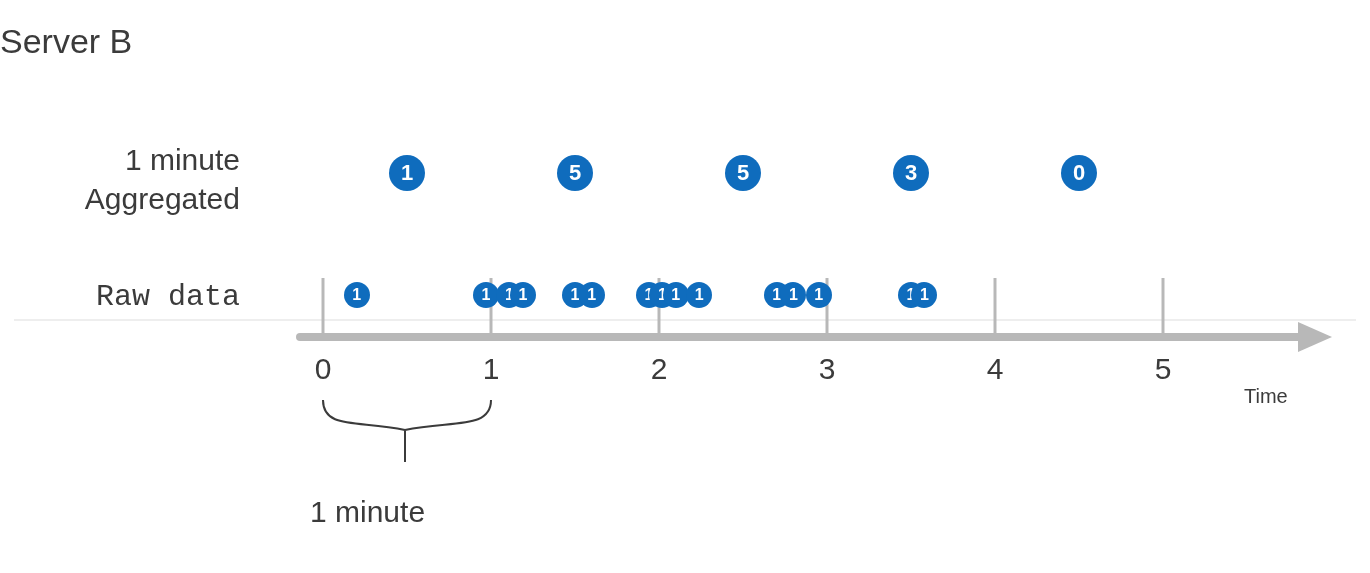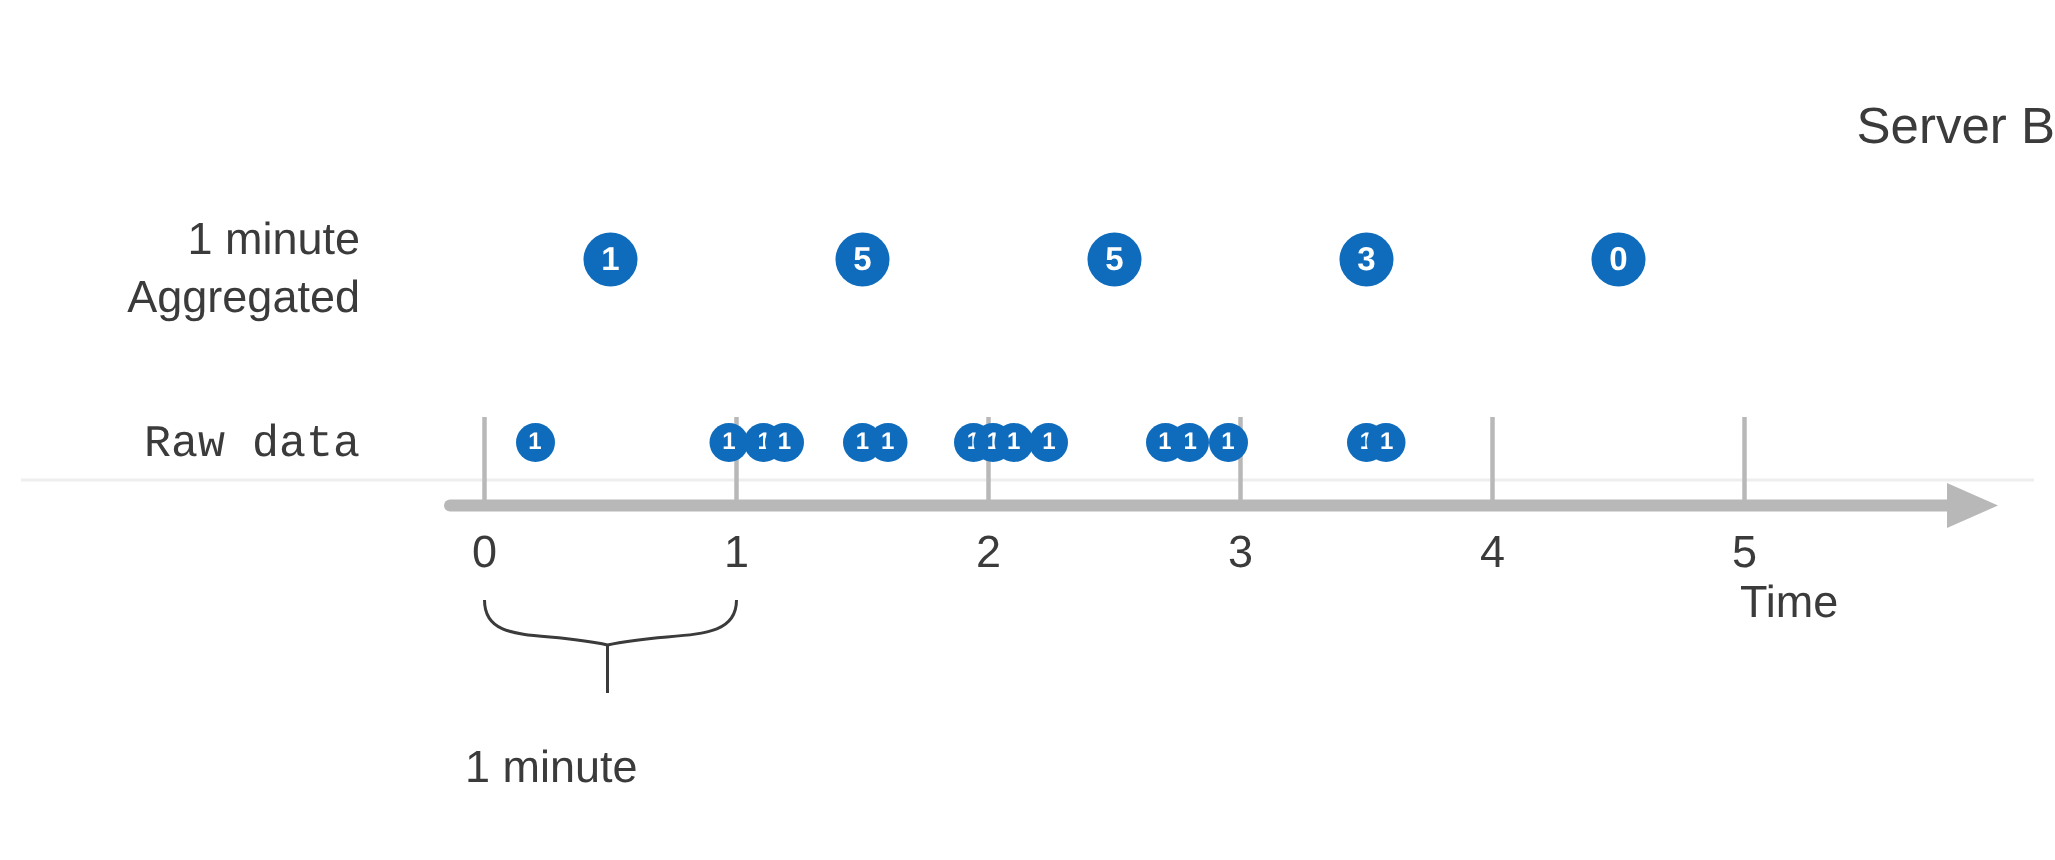--- a/index.html
+++ b/index.html
@@ -10,25 +10,24 @@
     background: #ffffff;
     font-family: "Segoe UI", "Helvetica Neue", Arial, sans-serif;
     color: #3b3b3b;
     position: relative;
     overflow: hidden;
   }
   .title {
     position: absolute;
     left: 0; right: 0;
     top: 22px;
-    text-align: right;
+    text-align: left;
     font-size: 34px;
     font-weight: 400;
     color: #3b3b3b;
-    margin-top: 43px;
   }
   .row-label {
     position: absolute;
     text-align: right;
     font-size: 30px;
     line-height: 1.3;
     color: #3b3b3b;
   }
   .row-label.aggregated {
     left: 0;
@@ -45,23 +44,23 @@
   .divider {
     position: absolute;
     left: 14px;
     right: 14px;
     height: 0;
     border-top: 2px solid #eeeeee;
     top: 319px;
   }
   .axis-label {
     position: absolute;
-    left: 1160px;
+    left: 1244px;
     top: 385px;
-    font-size: 30px;
+    font-size: 20px;
   }
   .interval-label {
     position: absolute;
     left: 310px;
     top: 495px;
     font-size: 30px;
     color: #3b3b3b;
   }
   
   .dot {

